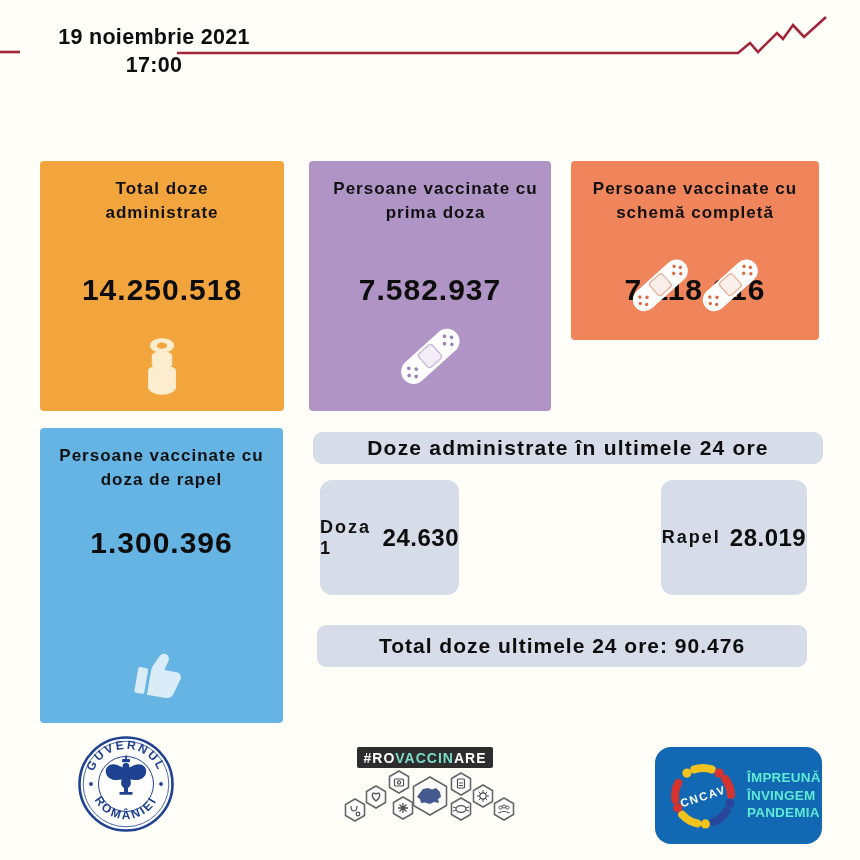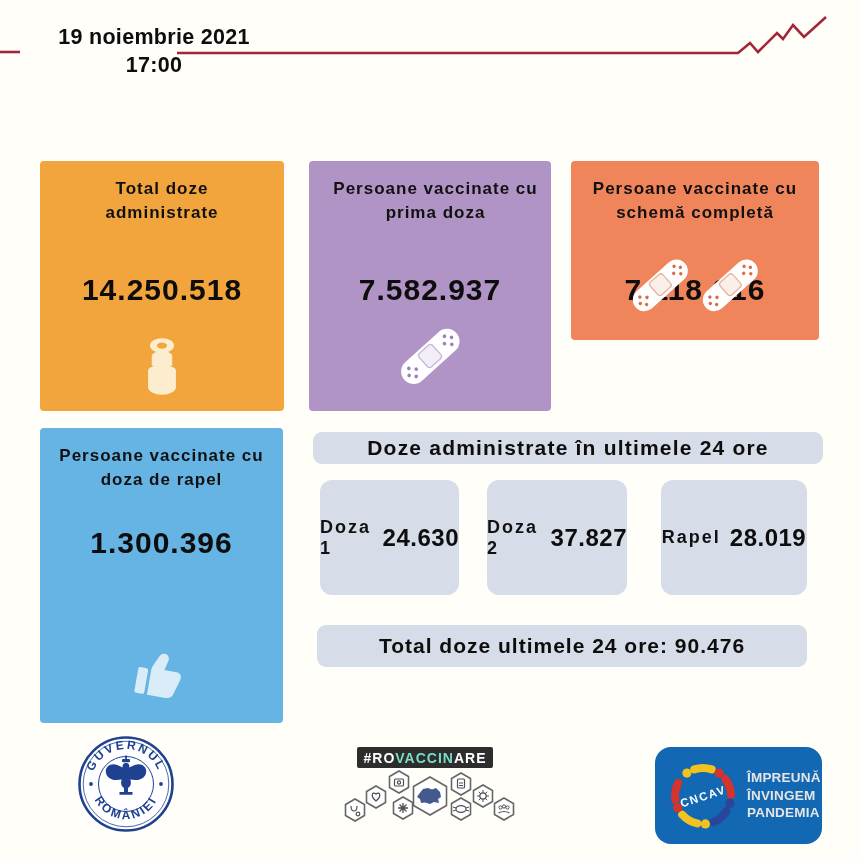--- a/index.html
+++ b/index.html
@@ -62,21 +62,21 @@
   #rovac-banner .hl{color:#7ADCC9;}
   #rovac-hexes{position:absolute;left:340px;top:765px;}
   #cncav-box{
     position:absolute;left:655px;top:747px;width:167px;height:97px;
     background:#1268B2;border-radius:16px;
   }
   #cncav-emblem{position:absolute;left:3px;top:4px;}
   #cncav-slogan{
     position:absolute;left:92px;top:0;height:100%;display:flex;flex-direction:column;
     justify-content:center;gap:2px;font-weight:bold;font-size:13.5px;line-height:1.15;
-    color:#e5e5e5;letter-spacing:.2px;
+    color:#5eead4;letter-spacing:.2px;
   }
 </style>
 </head>
 <body>
 
 <div id="root">
 
   <svg id="header-lines" width="860" height="90" viewBox="0 0 860 90">
     <polyline points="0,52 20,52" fill="none" stroke="#A32638" stroke-width="2.6"></polyline>
     <polyline points="177,53 738,53 750,43 758,52 777,33 783,39 793,25 804,37 826,17" fill="none" stroke="#A32638" stroke-width="2.6"></polyline>
@@ -167,24 +167,20 @@
         <path d="M23 52 h19 c3.6 0 6.2-1.9 7-5.2 l4.4-15.5 c1-3.5-1.4-6.5-5-6.5 H36 l2.4-9.6 c.7-2.9-1-5.8-3.9-6.4 -2.5-.5-4.8.9-5.8 3.1 L24 22.5 c-.7 1.7-1 2.9-1 4.8 Z"></path>
       </g>
     </svg>
   </div>
 
   <div class="gray-banner" id="banner-24h">Doze administrate în ultimele 24 ore</div>
 
   <div class="dose-card d0">
     <div class="dose-label">Doza 1</div>
     <div class="dose-value">24.630</div>
-  </div>
-  <div class="dose-card d1">
-    <div class="dose-label">Doza 2</div>
-    <div class="dose-value">37.827</div>
   </div>
   <div class="dose-card d2">
     <div class="dose-label">Rapel</div>
     <div class="dose-value">28.019</div>
   </div>
 
   <div class="gray-banner" id="banner-total">Total doze ultimele 24 ore: 90.476</div>
 
   <svg id="gov-seal" width="100" height="100" viewBox="-50 -50 100 100">
     <circle r="46.5" fill="#fff" stroke="#1E4191" stroke-width="2.6"></circle>

